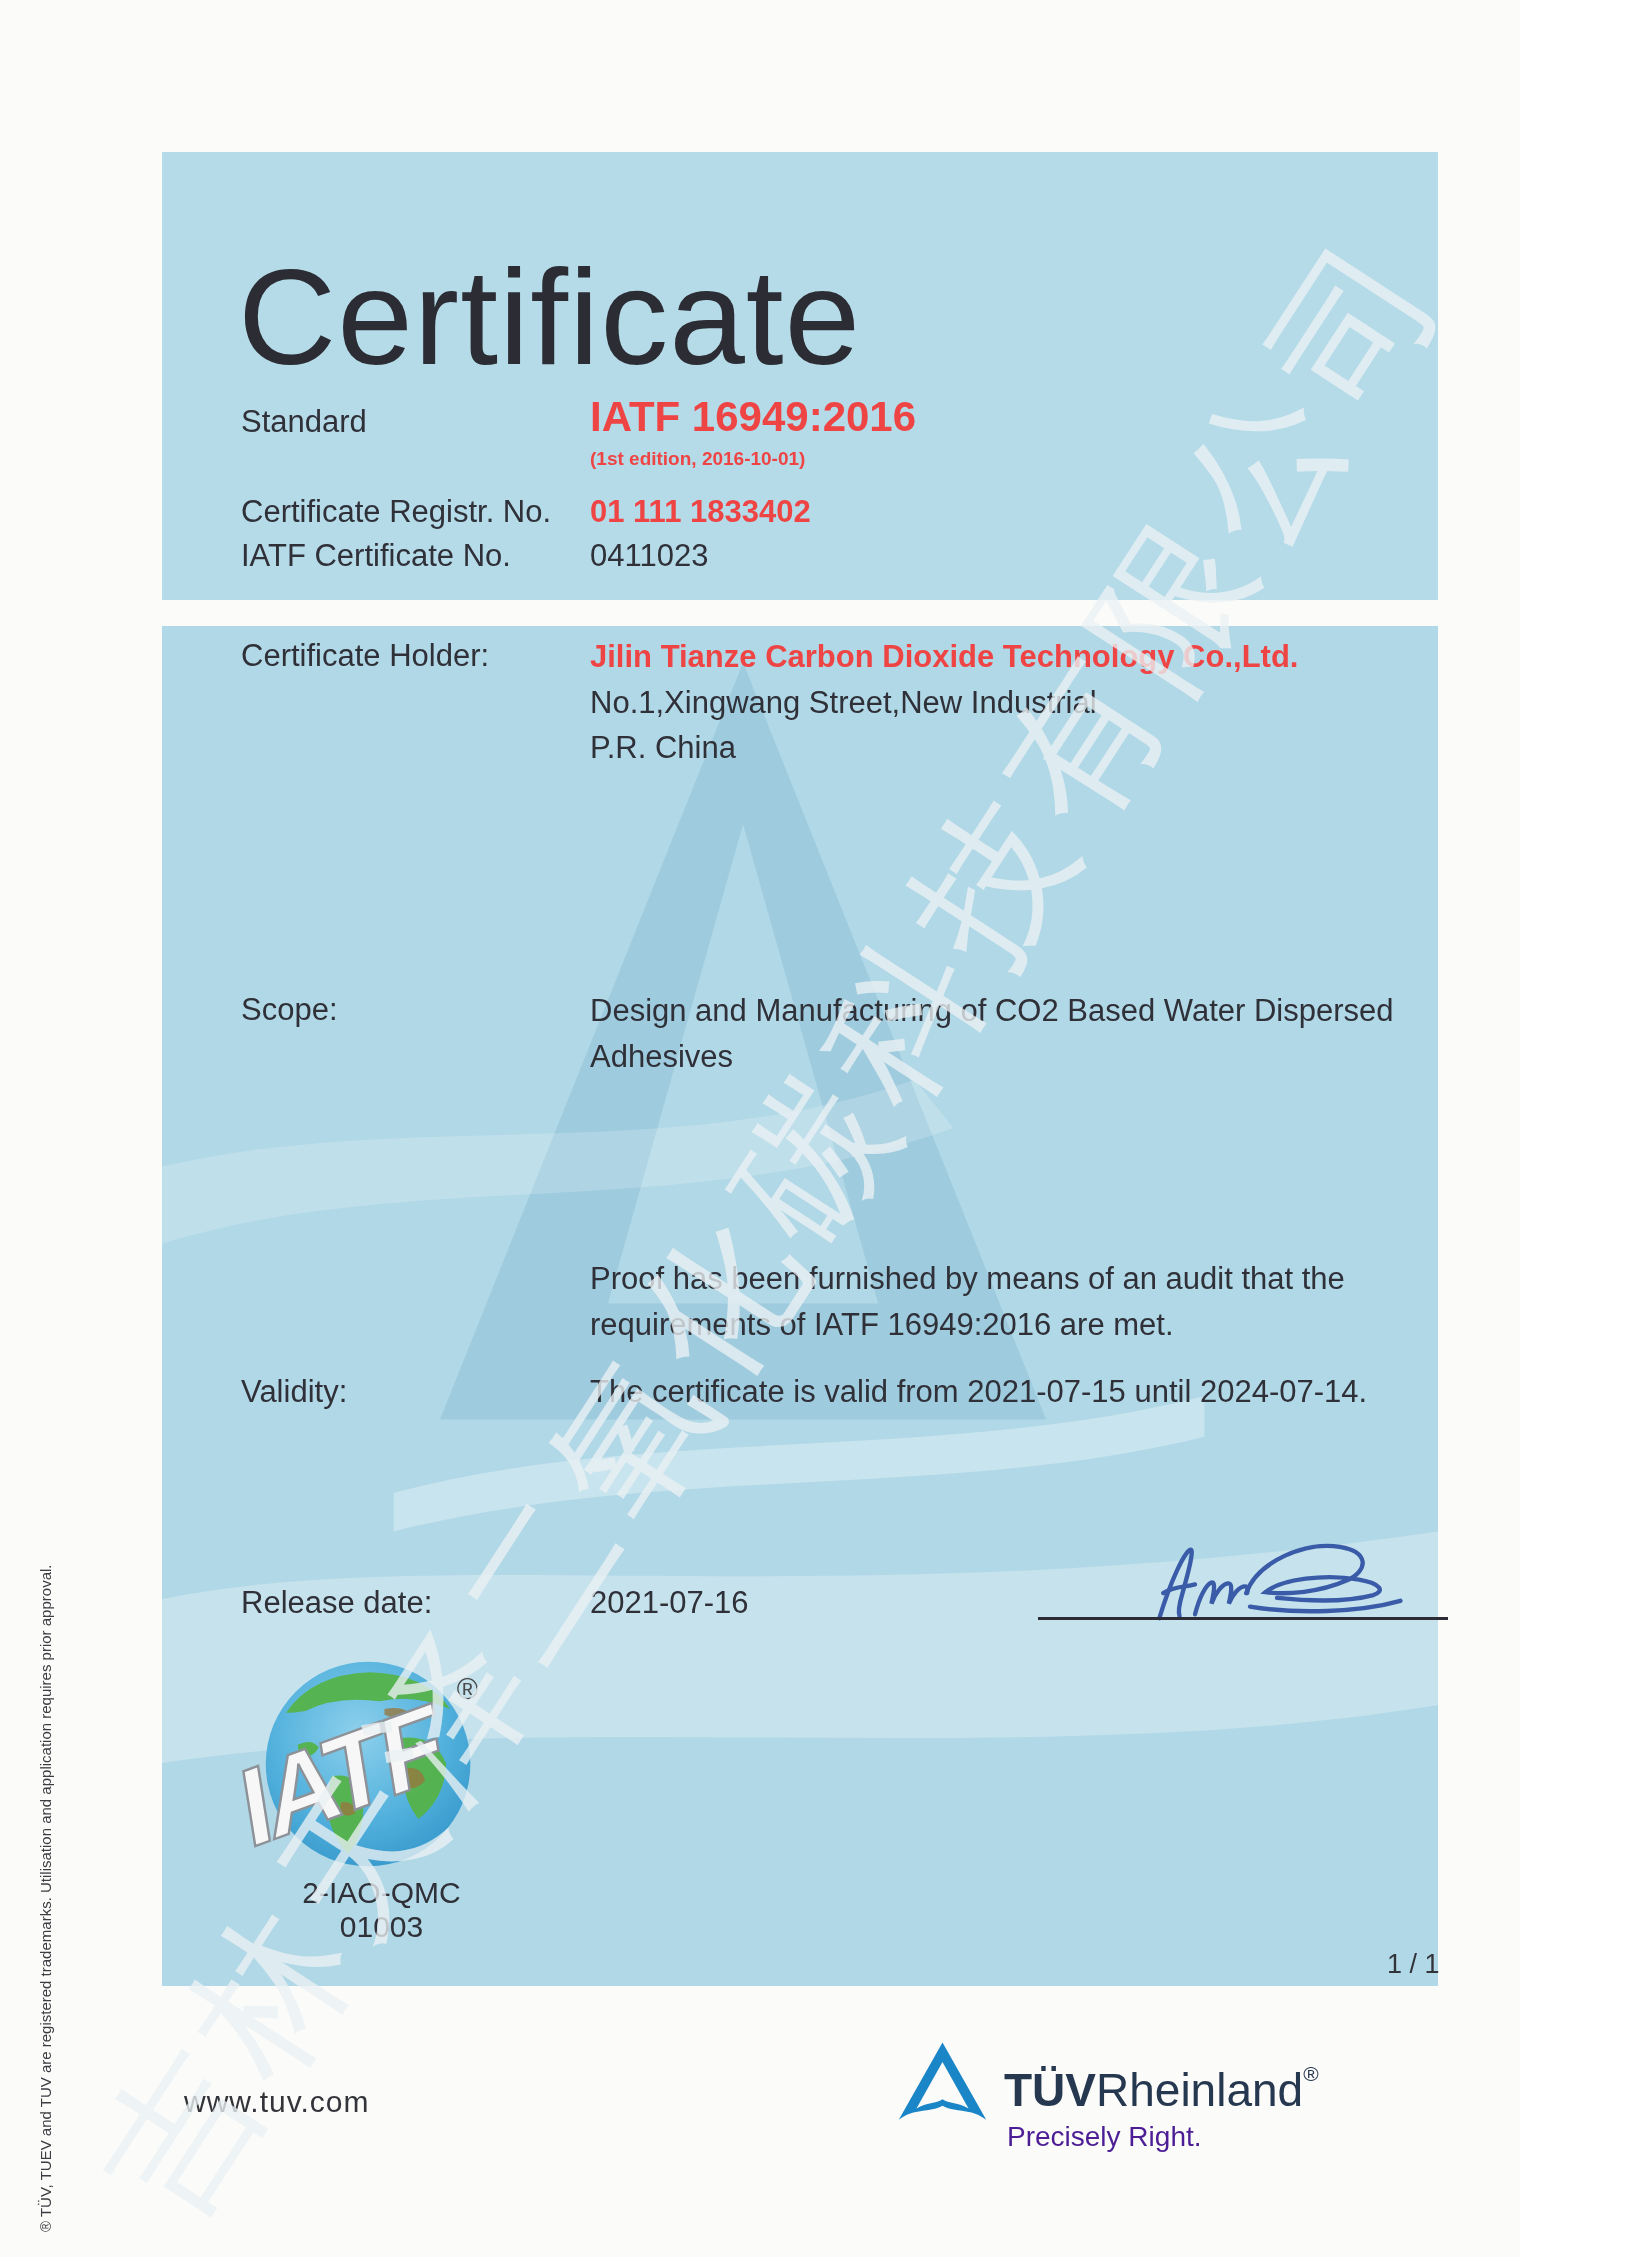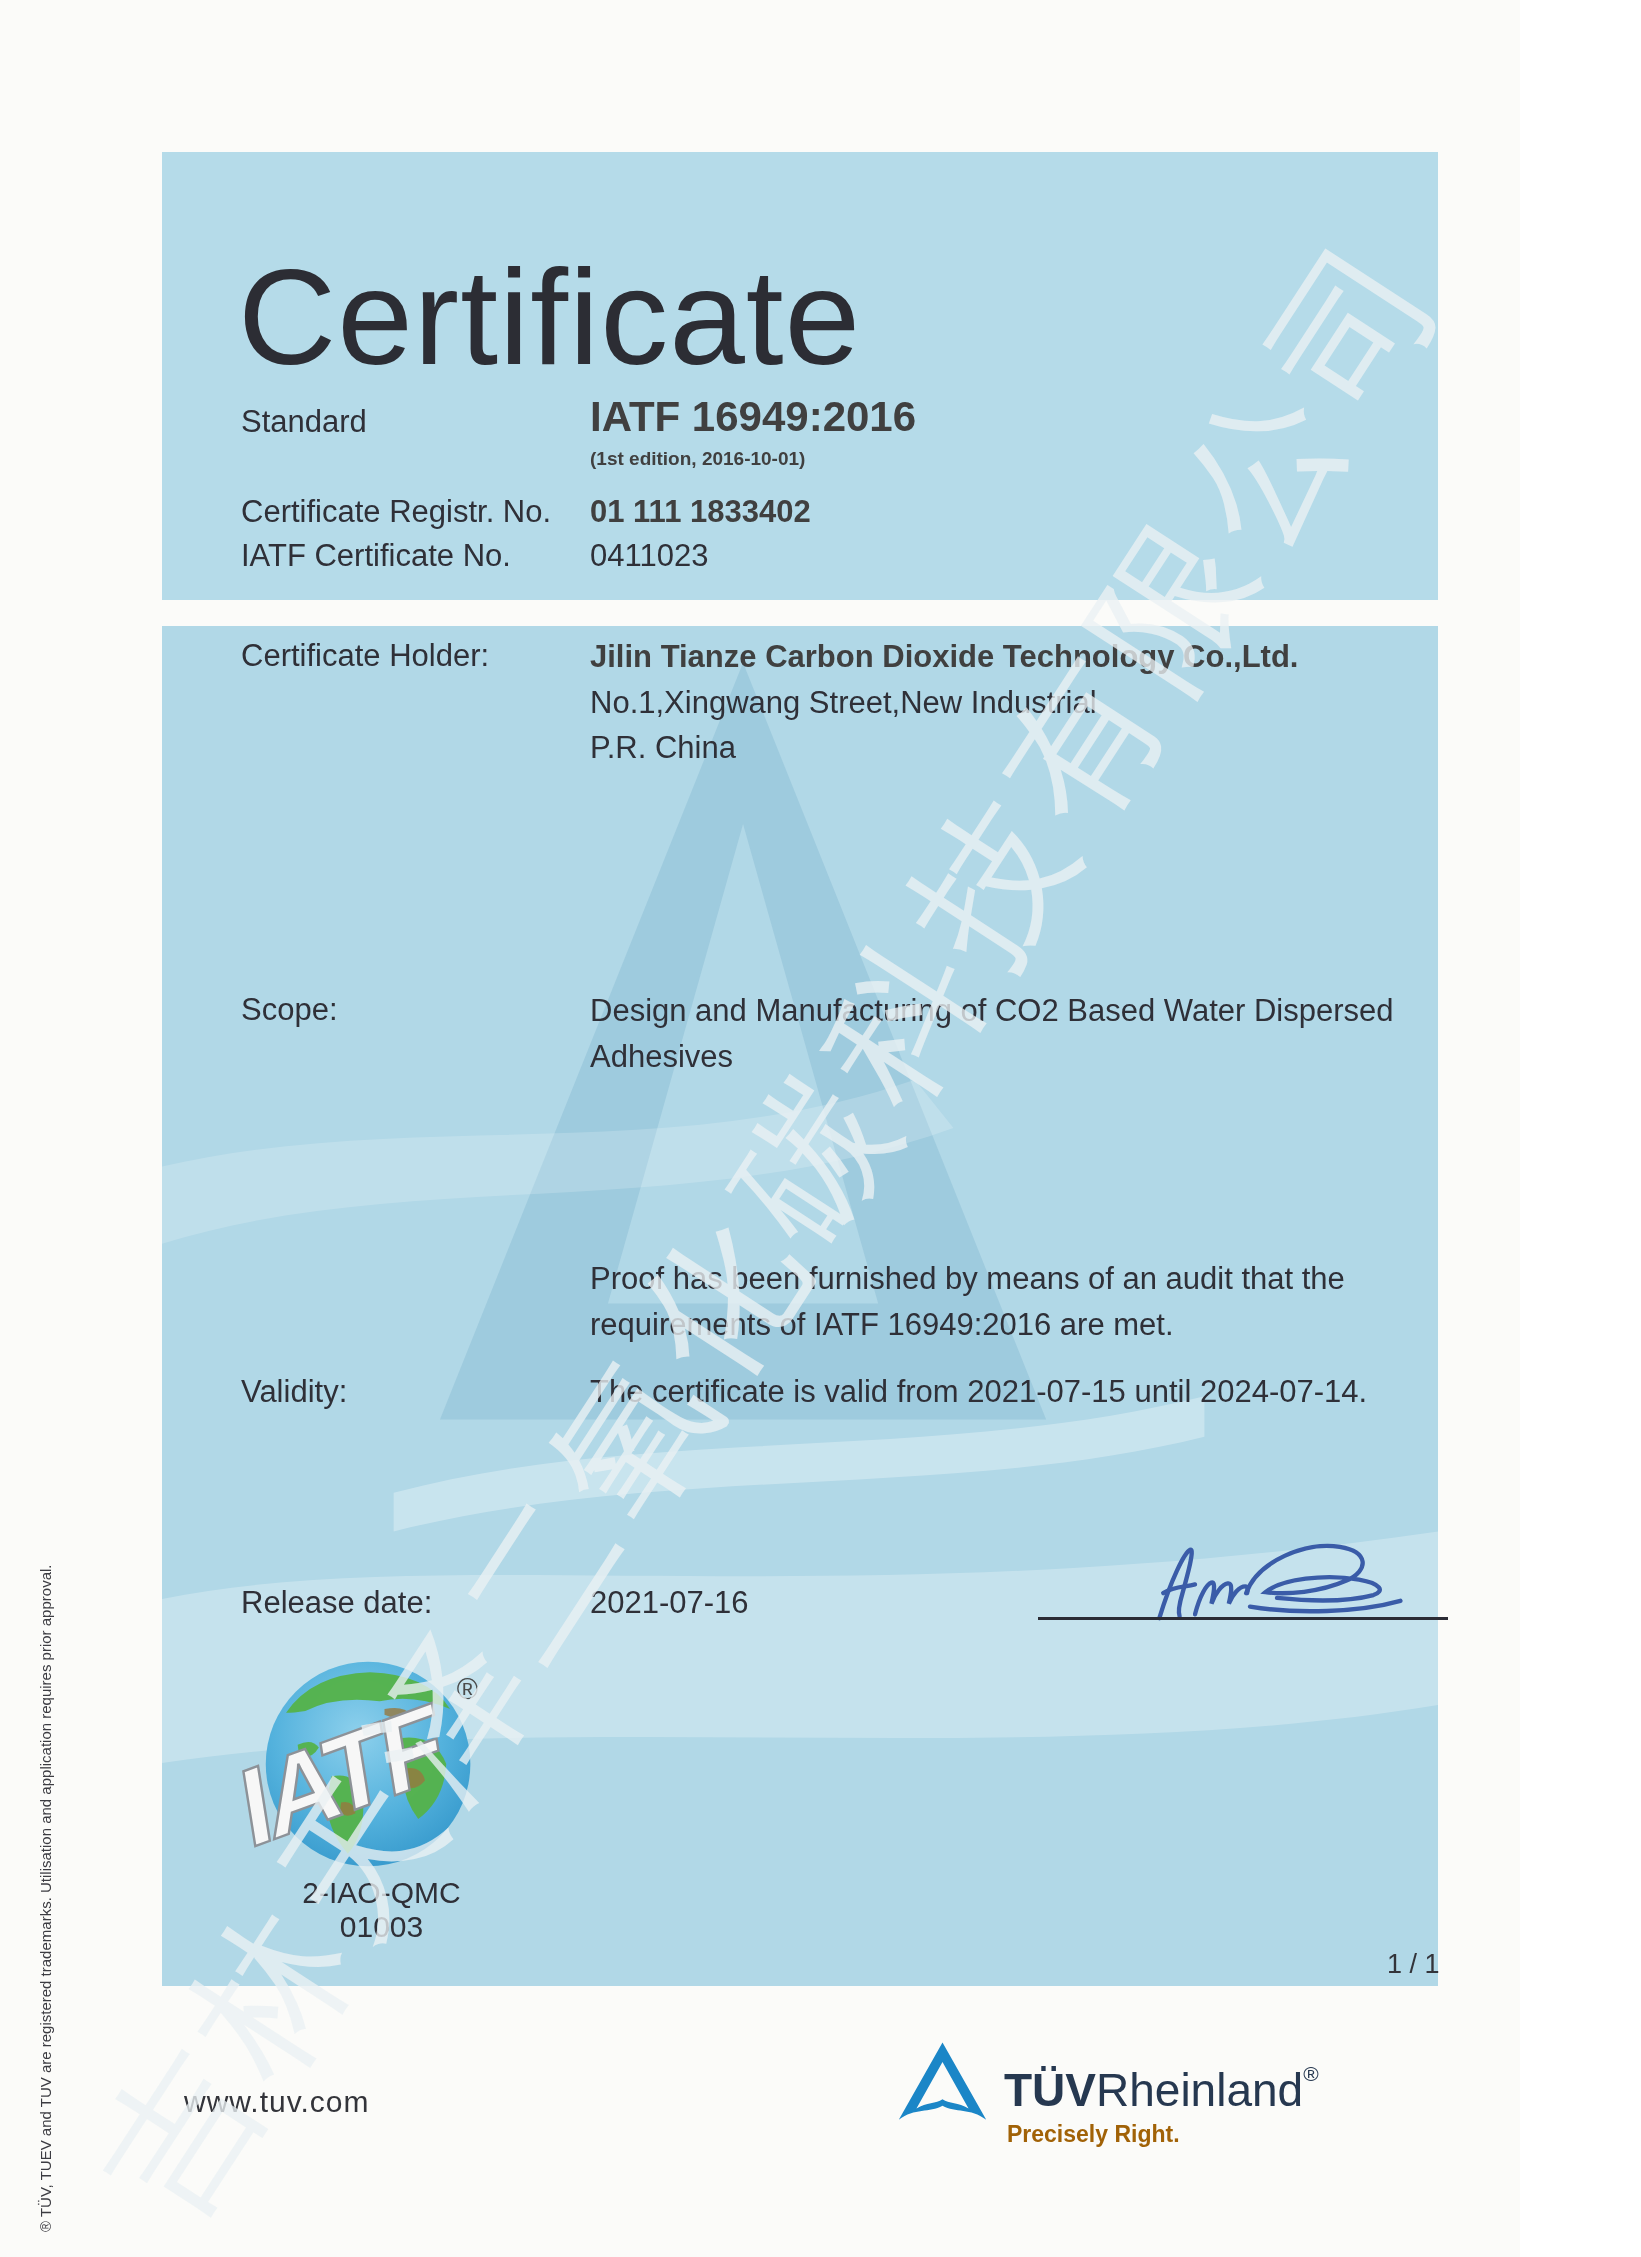--- a/index.html
+++ b/index.html
@@ -11,41 +11,41 @@
   }
   .band { position:absolute; }
   .band-top  { left:162px; top:152px; width:1276px; height:448px; background:#b5dbe9; }
   .band-body { left:162px; top:626px; width:1276px; height:1360px; background:#b1d8e7; }
   .scan-line { position:absolute; left:1585px; top:77px; width:1.9px; height:2180px; background:rgba(160,165,168,0.45); }
 
   .abs { position:absolute; line-height:1.2; }
   .cert-title { left:238px; top:236px; font-size:136px; color:#2c2d34; letter-spacing:1px; }
   .label { left:241px; font-size:31px; color:#2f3038; }
   .value { left:590px; font-size:31px; color:#2f3038; }
-  .bold  { font-weight:bold; color:#404040; }
+  .bold  { font-weight:bold; color:#ef4444; }
   .std-value { top:392px; font-size:42px; }
   .std-edition { top:448px; font-size:19px; }
   .block { line-height:1.47; }
 
   .sig-rule { position:absolute; left:1038px; top:1617px; width:410px; height:2.9px; background:#2b2c35; }
   .sig-svg { position:absolute; left:1142px; top:1537px; }
   .sig-block { position:absolute; right:205px; top:1625px; font-size:25px; line-height:1.11; text-align:right; color:#2f3038; }
   .sig-org { font-weight:bold; color:#24252d; }
 
   .iatf-logo { position:absolute; left:259px; top:1653px; overflow:visible; }
   .iatf-code { position:absolute; left:261px; top:1876px; width:241px; text-align:center; font-size:30px; color:#2f3038; }
 
   .page-indicator { left:1387px; top:1948px; font-size:27px; color:#33343a; }
   .website { left:171px; top:2084px; font-size:30px; color:#33343a; letter-spacing:1px;margin-left:13px; }
 
   .tuv-logo { position:absolute; left:896px; top:2039px; }
   .brand-word { position:absolute; left:1004px; top:2062px; font-size:46px; color:#263850; line-height:1.1; }
   .brand-word .tuv { font-weight:bold; }
   .brand-word sup { font-size:21px; vertical-align:25px; }
-  .brand-tagline { position:absolute; left:1007px; top:2121px; font-size:23px; font-weight:bold; color:#a16207; }
+  .brand-tagline { position:absolute; left:1007px; top:2121px; font-size:28px; font-weight:normal; color:#4c1d95; }
 
   .side-disclaimer {
     position:absolute; left:37px; top:2232px;
     transform:rotate(-90deg); transform-origin:0 0;
     white-space:nowrap; font-size:15px; color:#3c3c42;
   }
   .watermark {
     position:absolute; left:772px; top:1226px;
     transform:translate(-50%,-50%) rotate(-57deg);
     white-space:nowrap; font-size:154px; letter-spacing:11.6px;

